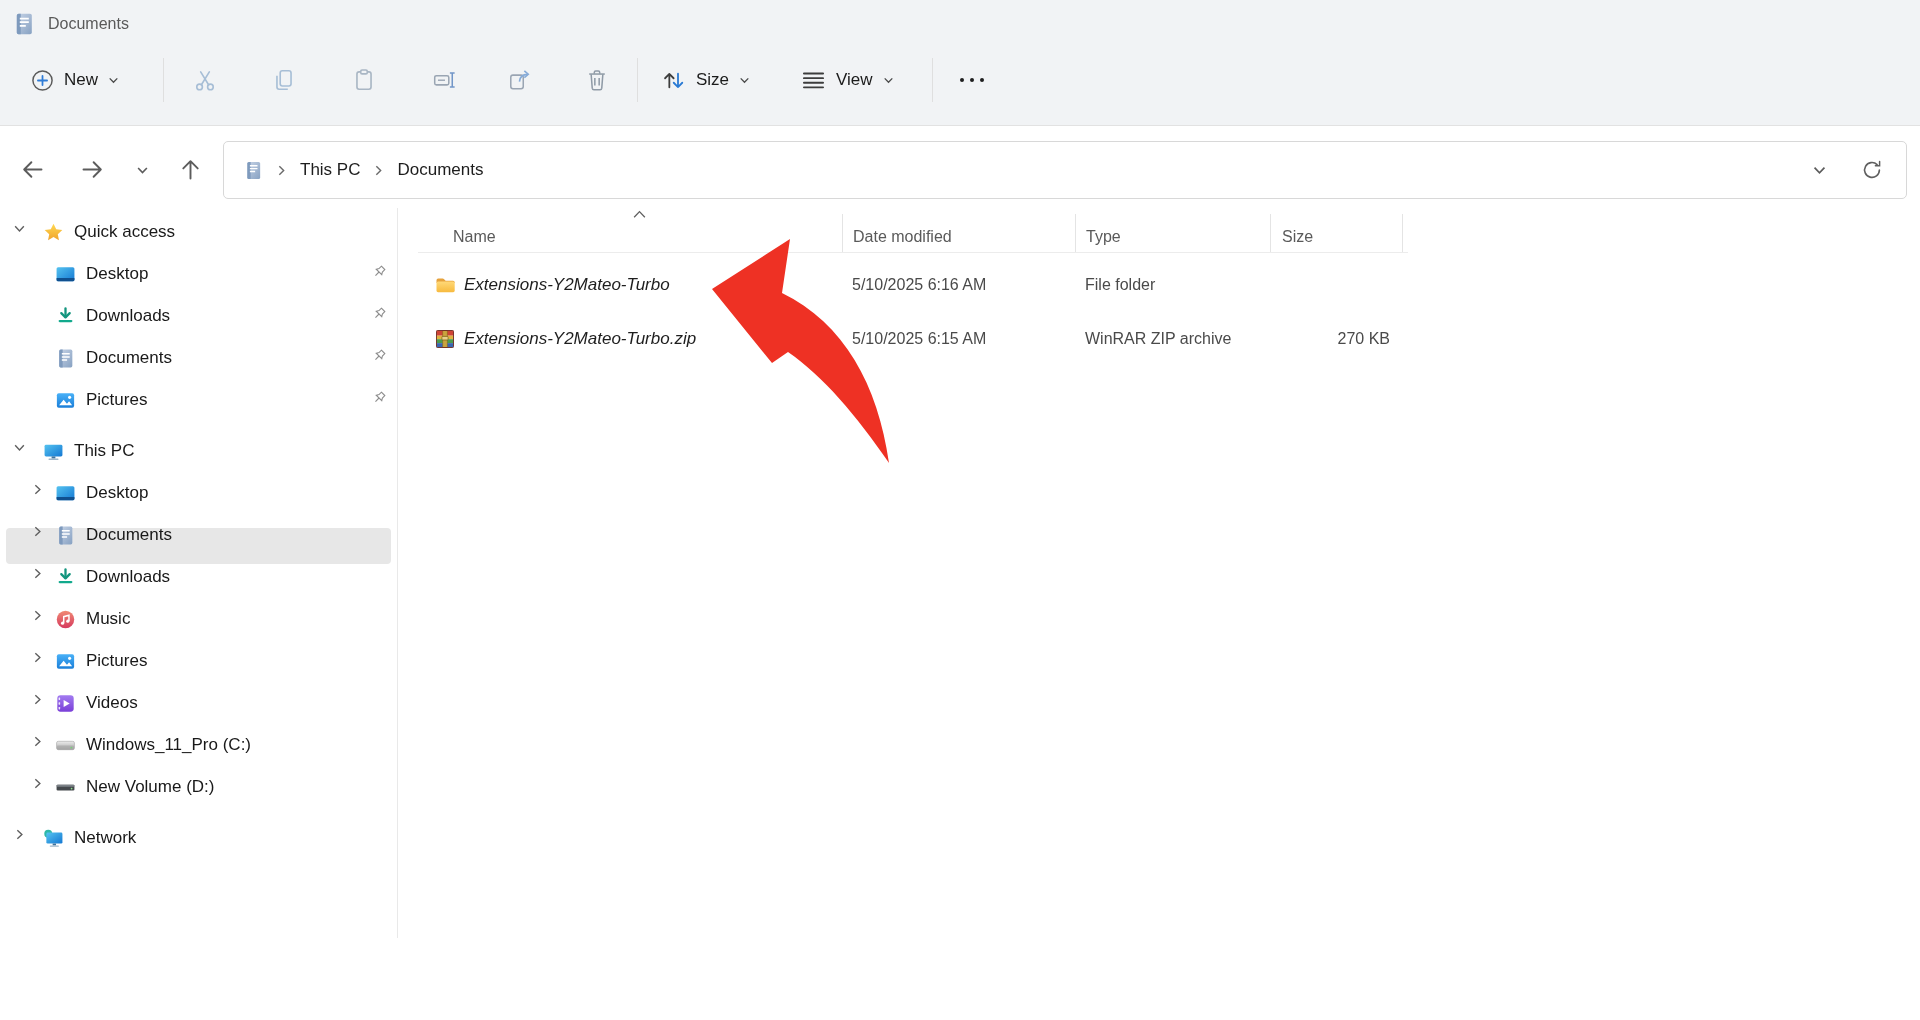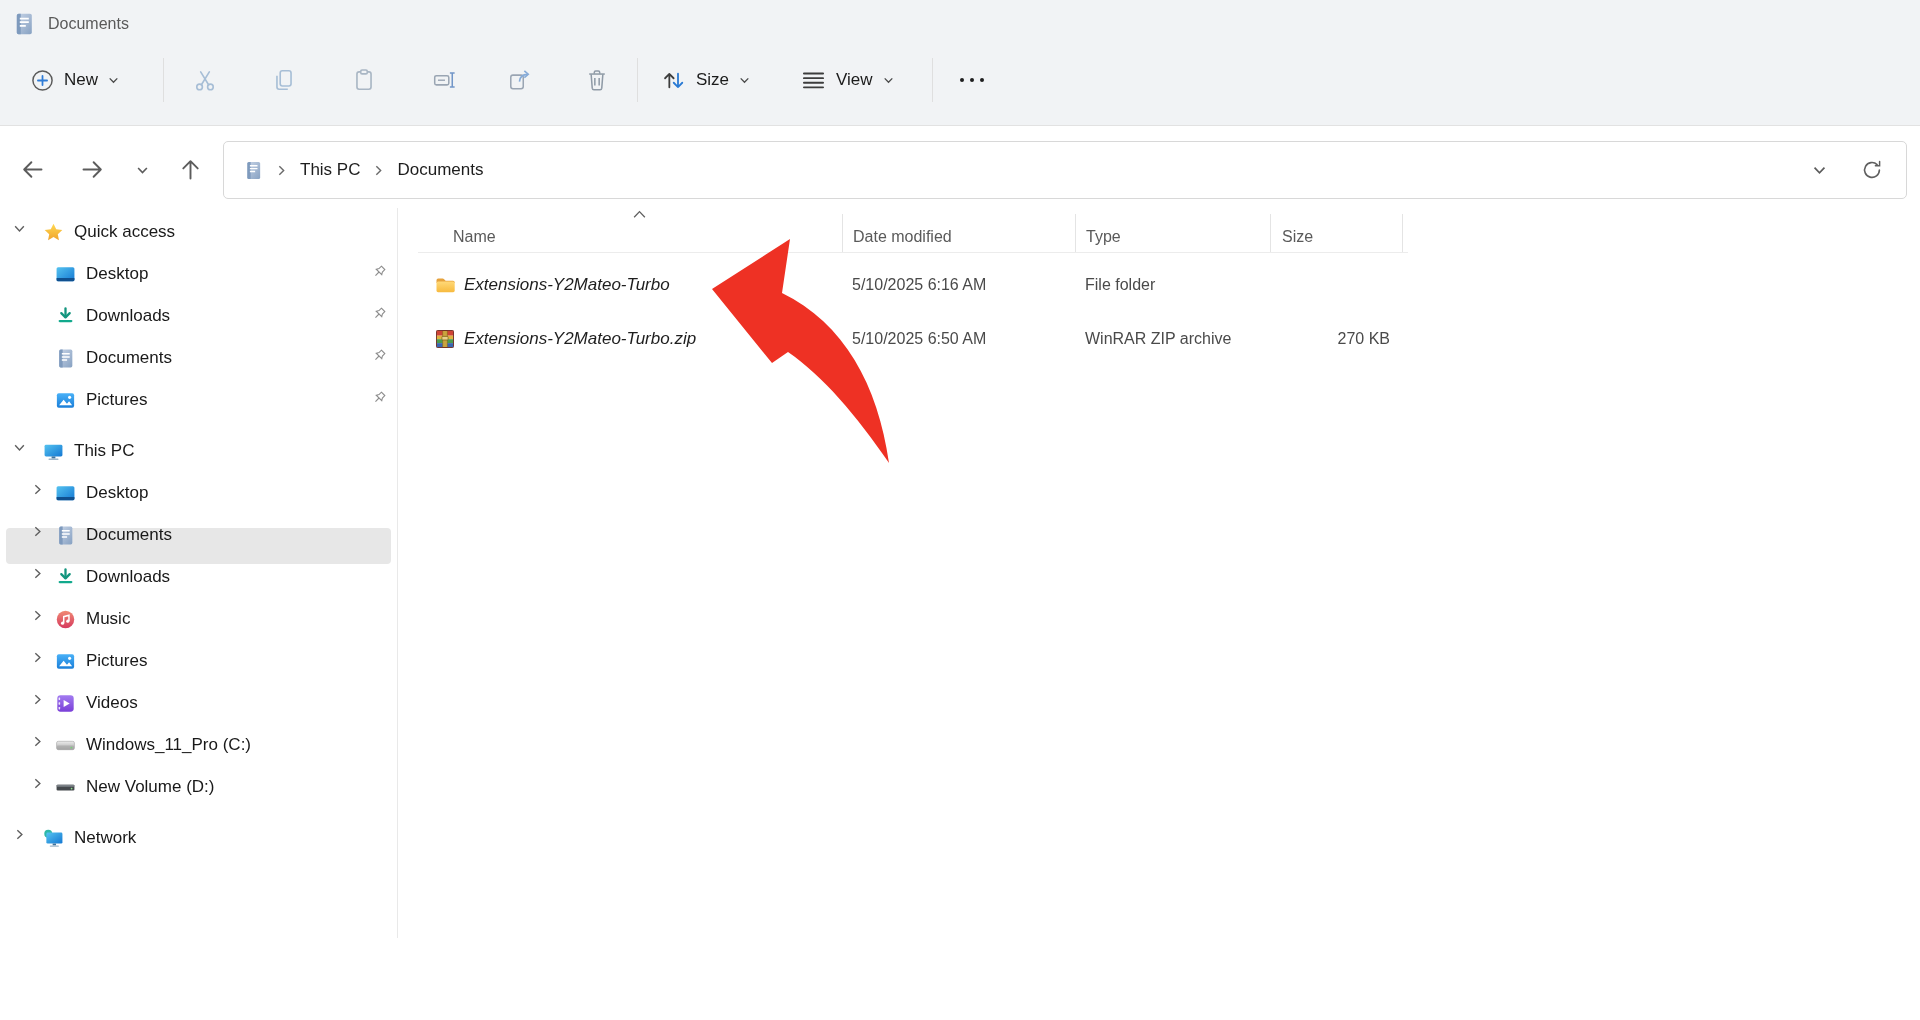--- a/index.html
+++ b/index.html
@@ -599,21 +599,21 @@
           <rect x="2.5" y="2.5" width="17" height="5.2" fill="#cf4436"></rect>
           <rect x="2.5" y="7.7" width="17" height="3.5" fill="#e0b340"></rect>
           <rect x="2.5" y="11.2" width="17" height="3.9" fill="#4d9b4d"></rect>
           <rect x="2.5" y="15.1" width="17" height="4.4" fill="#3a66b0"></rect>
           <rect x="8.8" y="2.5" width="4.4" height="17" fill="#caa43e" stroke="#8a6d1f" stroke-width="0.6"></rect>
           <rect x="7.9" y="8.4" width="6.2" height="3.6" rx="0.8" fill="#e8d28a" stroke="#7a5c14" stroke-width="0.7"></rect>
           <rect x="2.5" y="2.5" width="17" height="17" rx="1" fill="none" stroke="#6e2a20" stroke-width="0.9"></rect>
         </svg>
       </span>
       <span class="f-name">Extensions-Y2Mateo-Turbo.zip</span>
-      <span class="f-date">5/10/2025 6:50 AM</span>
+      <span class="f-date">5/10/2025 6:15 AM</span>
       <span class="f-type">WinRAR ZIP archive</span>
       <span class="f-size">270 KB</span>
     </div>
   </div>
 
   <div class="arrow-annot">
     <svg width="200" height="240" viewBox="0 0 200 240">
       <path d="M 6 56 L 84 6 L 76 60 C 138 90 172 152 183 230 C 150 182 118 144 82 119 L 66 130 Z" fill="#ee3124"></path>
     </svg>
   </div>

